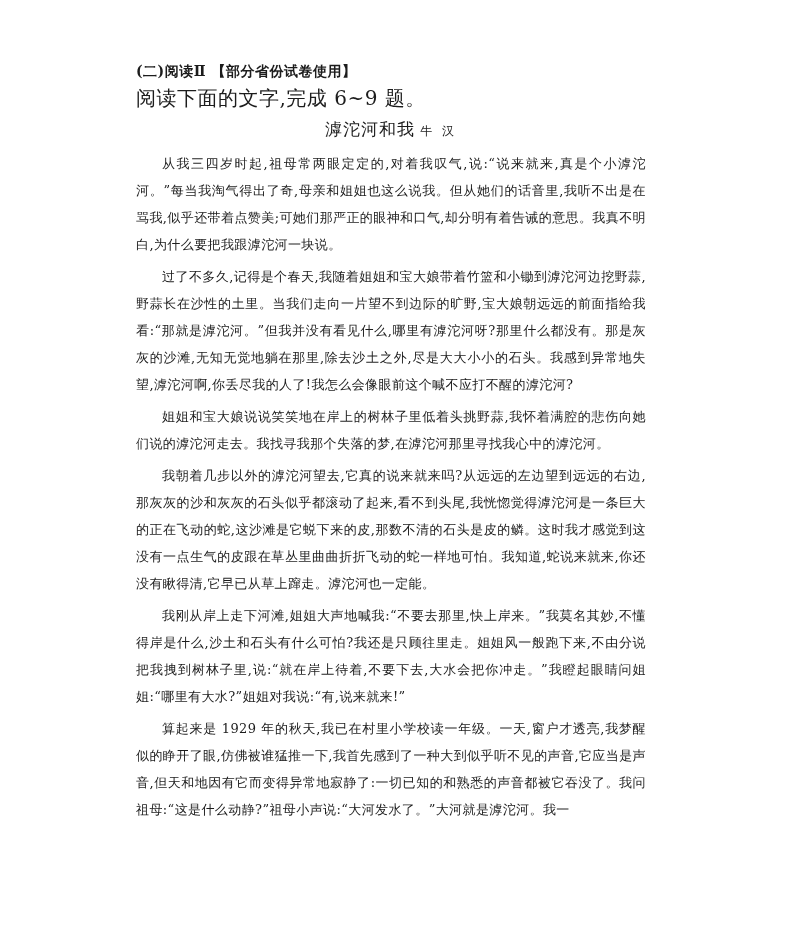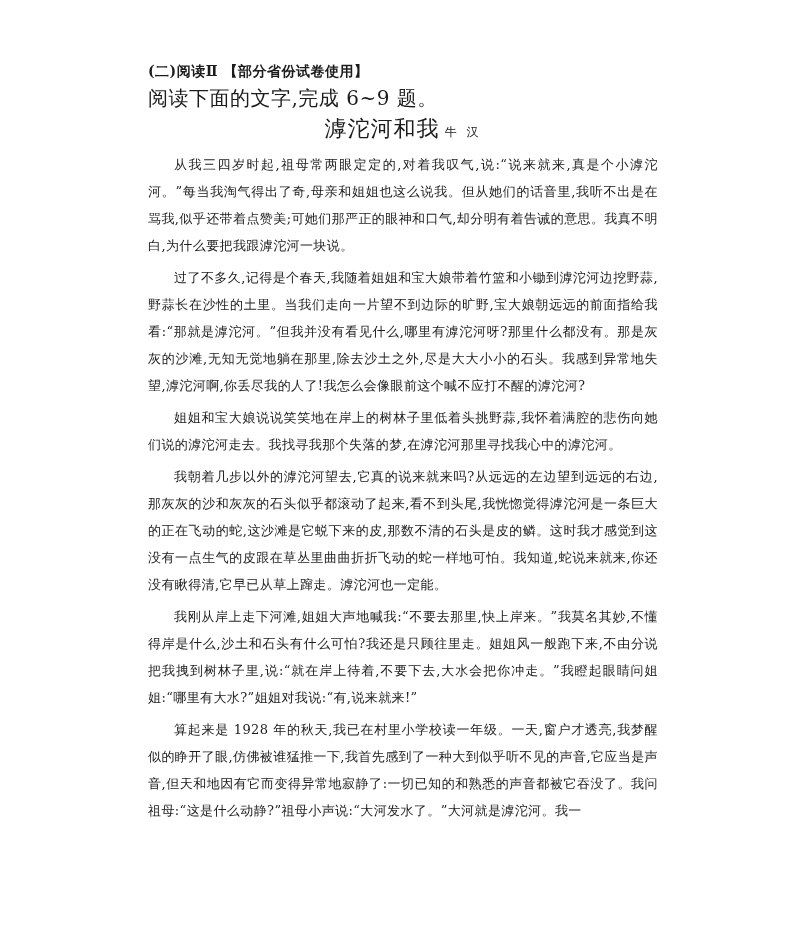--- a/index.html
+++ b/index.html
@@ -14,21 +14,21 @@
     position: relative;
     width: 800px;
     height: 936px;
     background: #ffffff;
     color: #1c1c1c;
     font-family: "DejaVu Serif", "Liberation Serif", serif;
   }
   .content {
     position: absolute;
     top: 58px;
-    left: 148px;
+    left: 136px;
     width: 510px;
   }
   .section-heading {
     font-size: 14px;
     line-height: 27px;
     font-weight: bold;
     letter-spacing: 0.5px;
     white-space: nowrap;
   }
   .instruction {
@@ -36,21 +36,21 @@
     line-height: 27px;
     letter-spacing: 0.5px;
   }
   .title-line {
     text-align: center;
     line-height: 30px;
     margin-top: 2px;
     margin-bottom: 4px;
   }
   .article-title {
-    font-size: 22px;
+    font-size: 17px;
     letter-spacing: 1px;
     text-align: right;
   }
   .article-author {
     font-size: 12px;
     letter-spacing: 3px;
   }
   .article p {
     margin: 0 0 5px 0;
     font-size: 13px;
@@ -74,17 +74,17 @@
       <span class="article-title">滹沱河和我</span>
       <span class="article-author">牛 汉</span>
     </div>
 
     <div class="article">
       <p>从我三四岁时起,祖母常两眼定定的,对着我叹气,说:“说来就来,真是个小滹沱河。”每当我淘气得出了奇,母亲和姐姐也这么说我。但从她们的话音里,我听不出是在骂我,似乎还带着点赞美;可她们那严正的眼神和口气,却分明有着告诫的意思。我真不明白,为什么要把我跟滹沱河一块说。</p>
       <p>过了不多久,记得是个春天,我随着姐姐和宝大娘带着竹篮和小锄到滹沱河边挖野蒜,野蒜长在沙性的土里。当我们走向一片望不到边际的旷野,宝大娘朝远远的前面指给我看:“那就是滹沱河。”但我并没有看见什么,哪里有滹沱河呀?那里什么都没有。那是灰灰的沙滩,无知无觉地躺在那里,除去沙土之外,尽是大大小小的石头。我感到异常地失望,滹沱河啊,你丢尽我的人了!我怎么会像眼前这个喊不应打不醒的滹沱河?</p>
       <p>姐姐和宝大娘说说笑笑地在岸上的树林子里低着头挑野蒜,我怀着满腔的悲伤向她们说的滹沱河走去。我找寻我那个失落的梦,在滹沱河那里寻找我心中的滹沱河。</p>
       <p>我朝着几步以外的滹沱河望去,它真的说来就来吗?从远远的左边望到远远的右边,那灰灰的沙和灰灰的石头似乎都滚动了起来,看不到头尾,我恍惚觉得滹沱河是一条巨大的正在飞动的蛇,这沙滩是它蜕下来的皮,那数不清的石头是皮的鳞。这时我才感觉到这没有一点生气的皮跟在草丛里曲曲折折飞动的蛇一样地可怕。我知道,蛇说来就来,你还没有瞅得清,它早已从草上蹿走。滹沱河也一定能。</p>
       <p>我刚从岸上走下河滩,姐姐大声地喊我:“不要去那里,快上岸来。”我莫名其妙,不懂得岸是什么,沙土和石头有什么可怕?我还是只顾往里走。姐姐风一般跑下来,不由分说把我拽到树林子里,说:“就在岸上待着,不要下去,大水会把你冲走。”我瞪起眼睛问姐姐:“哪里有大水?”姐姐对我说:“有,说来就来!”</p>
-      <p>算起来是 1928 年的秋天,我已在村里小学校读一年级。一天,窗户才透亮,我梦醒似的睁开了眼,仿佛被谁猛推一下,我首先感到了一种大到似乎听不见的声音,它应当是声音,但天和地因有它而变得异常地寂静了:一切已知的和熟悉的声音都被它吞没了。我问祖母:“这是什么动静?”祖母小声说:“大河发水了。”大河就是滹沱河。我一</p>
+      <p>算起来是 1929 年的秋天,我已在村里小学校读一年级。一天,窗户才透亮,我梦醒似的睁开了眼,仿佛被谁猛推一下,我首先感到了一种大到似乎听不见的声音,它应当是声音,但天和地因有它而变得异常地寂静了:一切已知的和熟悉的声音都被它吞没了。我问祖母:“这是什么动静?”祖母小声说:“大河发水了。”大河就是滹沱河。我一</p>
     </div>
 
   </div>
 </div>
 
 </body></html>

